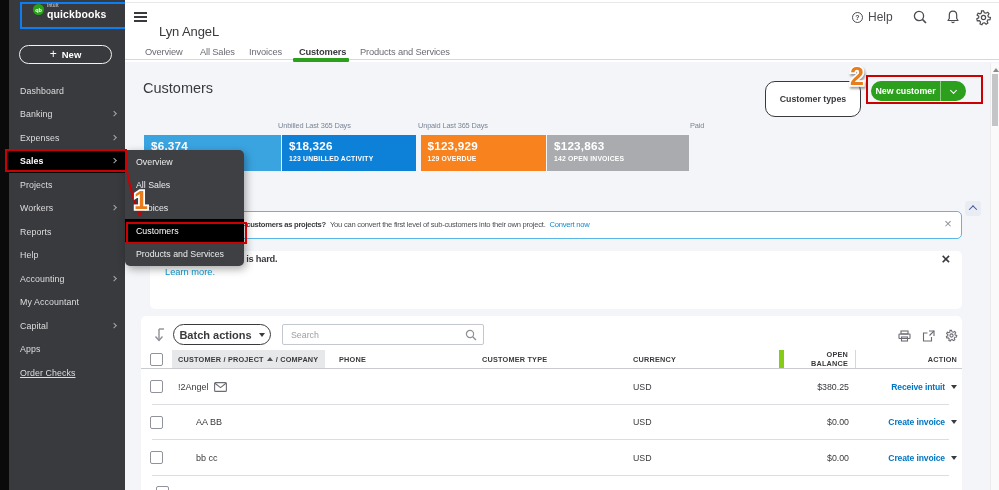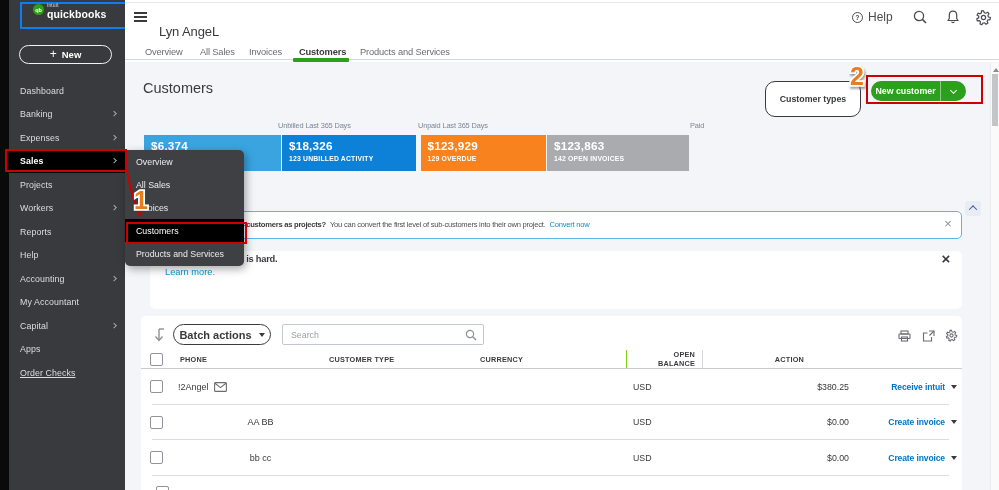--- a/index.html
+++ b/index.html
@@ -80,34 +80,34 @@
   .caret-dark { width:0; height:0; border-left:3.5px solid transparent; border-right:3.5px solid transparent; border-top:4.5px solid #393a3d; display:inline-block; }
   .search-box { left:282px; top:324px; width:202px; height:21px; border:1px solid #c3c7cf; border-radius:2px; background:#fff; display:flex; align-items:center; }
   .search-box input { flex:1; border:none; outline:none; font-size:8.8px; color:#393a3d; padding-left:8px; background:transparent; font-family:"Liberation Sans", sans-serif; }
   .search-box input::placeholder { color:#9c9ea4; }
   .search-box .mag { margin-right:6px; }
   .tbl-icons { left:898px; top:329px; width:60px; display:flex; justify-content:space-between; align-items:center; }
 
   .thead { left:141px; top:350px; width:821px; height:19px; display:flex; align-items:center; border-bottom:1px solid #c9cbce; font-size:7.3px; font-weight:bold; color:#393a3d; letter-spacing:.2px; }
   .col-check { width:31px; display:flex; justify-content:center; }
   .col-name { width:153px; padding-left:6px; align-self:stretch; display:flex; align-items:center; }
-  .col-phone { width:151px; padding-left:8px; }
+  .col-phone { width:151px; padding-left:14px; }
   .col-type { width:151px; padding-left:6px; }
   .col-currency { width:152px; padding-left:6px; }
   .col-balance { width:77px; text-align:right; padding-right:7px; }
   .col-action { width:106px; text-align:right; padding-right:5px; }
   .thead .col-name { background:#e7e8ea; }
-  .thead .col-balance { border-left:1px solid #84cc16; border-right:1px solid #d5d7da; align-self:stretch; display:flex; align-items:center; justify-content:flex-end;padding-left:38px; }
+  .thead .col-balance { border-left:5px solid #84cc16; border-right:1px solid #d5d7da; align-self:stretch; display:flex; align-items:center; justify-content:flex-end;padding-left:38px; }
   .sort-tri { width:0; height:0; border-left:3px solid transparent; border-right:3px solid transparent; border-bottom:4px solid #52545a; display:inline-block; margin:0 3px 1px 3px; }
   .checkbox { width:13px; height:13px; border:1.4px solid #90939a; border-radius:2px; background:#fff; }
 
   .trow { left:141px; width:821px; height:35.6px; display:flex; align-items:center; font-size:8.8px; color:#393a3d; }
   .trow .rule { position:absolute; left:11px; right:13px; bottom:0; height:1px; background:#dcdde0; }
   .trow .col-name { font-size:9px; display:flex; align-items:center; }
-  .trow .col-name.indent { padding-left:24px;justify-content:center; }
+  .trow .col-name.indent { padding-left:24px; }
   .env-icon { margin-left:5px; display:inline-flex; }
   .action-link { color:#0077c5; font-weight:bold; font-size:8.6px; letter-spacing:-0.15px; }
   .trow .col-action { display:flex; align-items:center; justify-content:flex-end; }
   .trow .col-action .caret-dark { margin-left:6px; border-left-width:3.2px; border-right-width:3.2px; border-top-width:4.2px; }
 
   
   .flyout { left:125px; top:150px; width:119px; height:115.5px; background:#3f4044; border-radius:0 5px 5px 5px; box-shadow:2px 3px 8px rgba(0,0,0,.35); z-index:30; }
   .flyout-item { height:23.1px; display:flex; align-items:center; padding-left:11px; color:#ececee; font-size:8.8px; font-weight:500; }
   .flyout-item.active { background:#000; color:#fff; }
 
@@ -341,20 +341,25 @@
             <path d="M8.5 1.8 L9.3 3.8 L10.9 4.2 L12.8 3.2 L14 4.8 L12.9 6.5 L13.4 8 L15.4 8.5 L15 10.6 L12.9 10.8 L12.1 12.2 L12.9 14.1 L11.1 15.2 L9.6 13.8 L8 14 L6.9 15.7 L5 14.9 L5.5 12.8 L4.4 11.6 L2.3 11.8 L1.8 9.8 L3.7 8.9 L3.8 7.3 L2.1 6 L3.1 4.2 L5.1 4.8 L6.4 3.9 L6.5 1.8 Z"></path>
           </g>
         </svg>
     </span>
   </div>
 
   <div class="abs thead">
     <div class="col-check">
         <span class="checkbox"></span>
       </div>
+    <div class="col-name">
+      <span>CUSTOMER / PROJECT</span>
+      <span class="sort-tri"></span>
+      <span>/ COMPANY</span>
+    </div>
     <div class="col-phone">PHONE</div>
     <div class="col-type">CUSTOMER TYPE</div>
     <div class="col-currency">CURRENCY</div>
     <div class="col-balance">
         <span>OPEN BALANCE</span>
       </div>
     <div class="col-action">ACTION</div>
   </div>
 
   <div class="abs trow" style="top:369px;">

